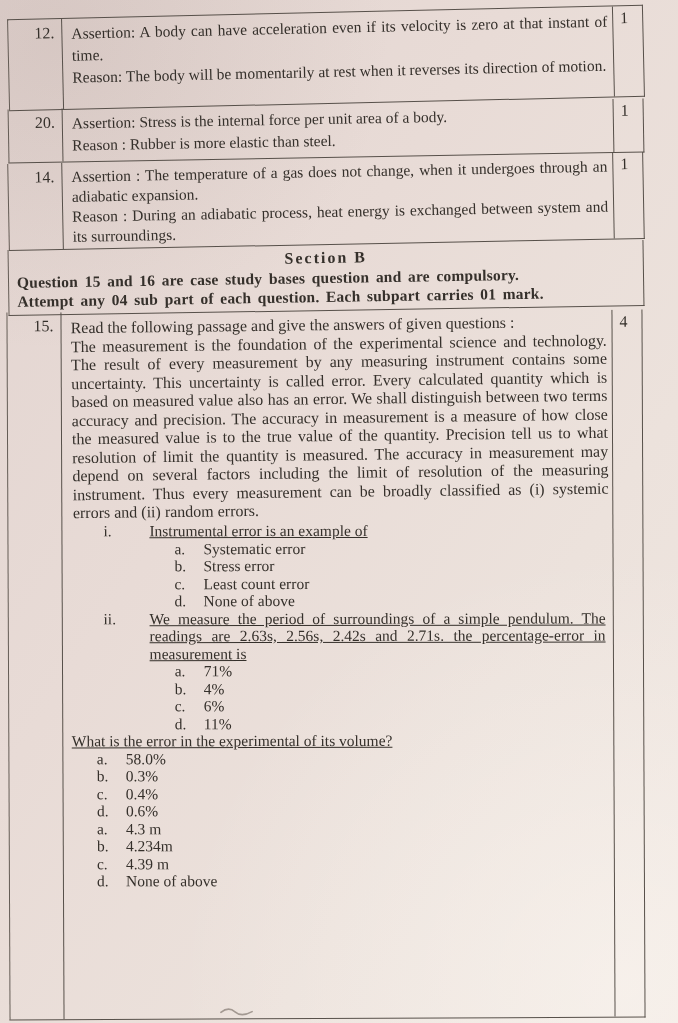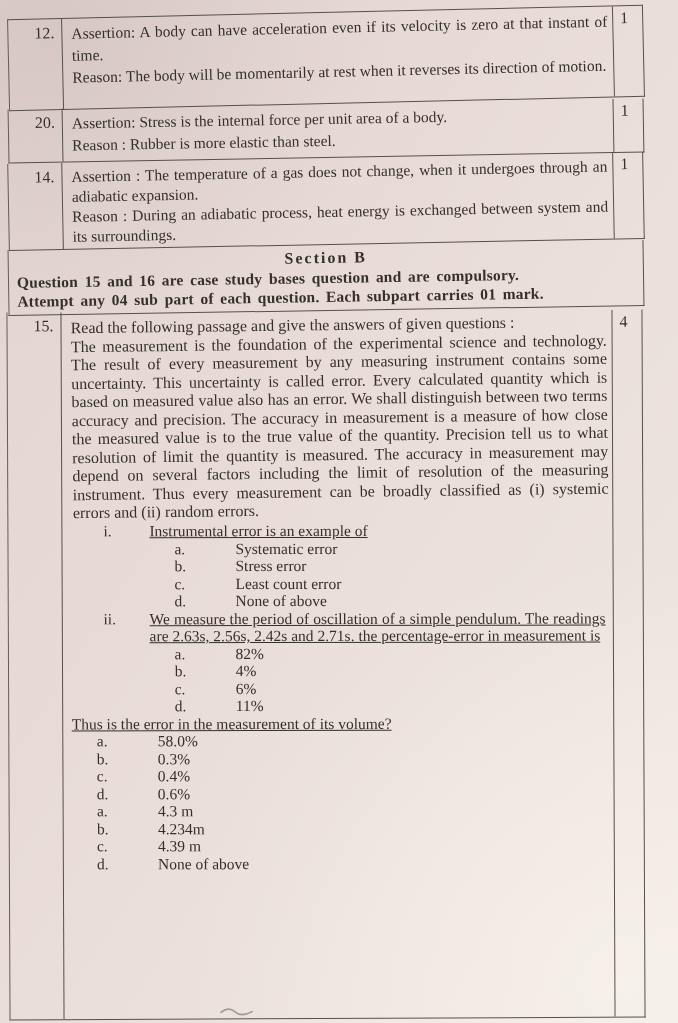--- a/index.html
+++ b/index.html
@@ -33,21 +33,21 @@
   .tilt-a{transform:rotate(-0.45deg);transform-origin:50% 0;}
   .q15body .intro{font-size:16px;line-height:18.5px;}
   .q15body .passage{font-size:16px;line-height:18.5px;text-align:justify;margin-bottom:2px;}
   .subqs{transform:rotate(0.15deg);transform-origin:50% 0;font-size:15.5px;line-height:17.5px;}
   .subq{display:flex;}
   .subq-num{width:46px;margin-left:32px;flex:none;}
   .subq-body{flex:1;min-width:0;padding-right:2px;}
   .subq-line{text-align:justify;text-decoration:underline;}
   .opt{display:flex;margin-left:25px;}
   .opt-label{width:29px;flex:none;}
-  .opt-text{flex:1;margin-left:32px;}
+  .opt-text{flex:1;}
   .pen-mark{position:absolute;left:220px;top:1005px;opacity:0.65;transform:rotate(6deg);}
 </style>
 </head>
 <body>
 
 <div class="sheet">
 
   <div class="trow row12">
     <div class="cell num">12.</div>
     <div class="cell body">
@@ -109,43 +109,43 @@
             <div class="opt">
                 <span class="opt-label">d.</span>
                 <span class="opt-text">None of above</span>
               </div>
           </div>
         </div>
 
         <div class="subq">
           <div class="subq-num">ii.</div>
           <div class="subq-body">
-            <div class="subq-line">We measure the period of oscillation of a simple pendulum. The readings are 2.63s, 2.56s, 2.42s and 2.71s. the percentage-error in measurement is</div>
+            <div class="subq-line">We measure the period of surroundings of a simple pendulum. The readings are 2.63s, 2.56s, 2.42s and 2.71s. the percentage-error in measurement is</div>
             <div class="opt">
                 <span class="opt-label">a.</span>
-                <span class="opt-text">82%</span>
+                <span class="opt-text">71%</span>
               </div>
             <div class="opt">
                 <span class="opt-label">b.</span>
                 <span class="opt-text">4%</span>
               </div>
             <div class="opt">
                 <span class="opt-label">c.</span>
                 <span class="opt-text">6%</span>
               </div>
             <div class="opt">
                 <span class="opt-label">d.</span>
                 <span class="opt-text">11%</span>
               </div>
           </div>
         </div>
 
         <div class="subq">
           <div class="subq-body">
-            <div class="subq-line">Thus is the error in the measurement of its volume?</div>
+            <div class="subq-line">What is the error in the experimental of its volume?</div>
             <div class="opt">
                 <span class="opt-label">a.</span>
                 <span class="opt-text">58.0%</span>
               </div>
             <div class="opt">
                 <span class="opt-label">b.</span>
                 <span class="opt-text">0.3%</span>
               </div>
             <div class="opt">
                 <span class="opt-label">c.</span>

